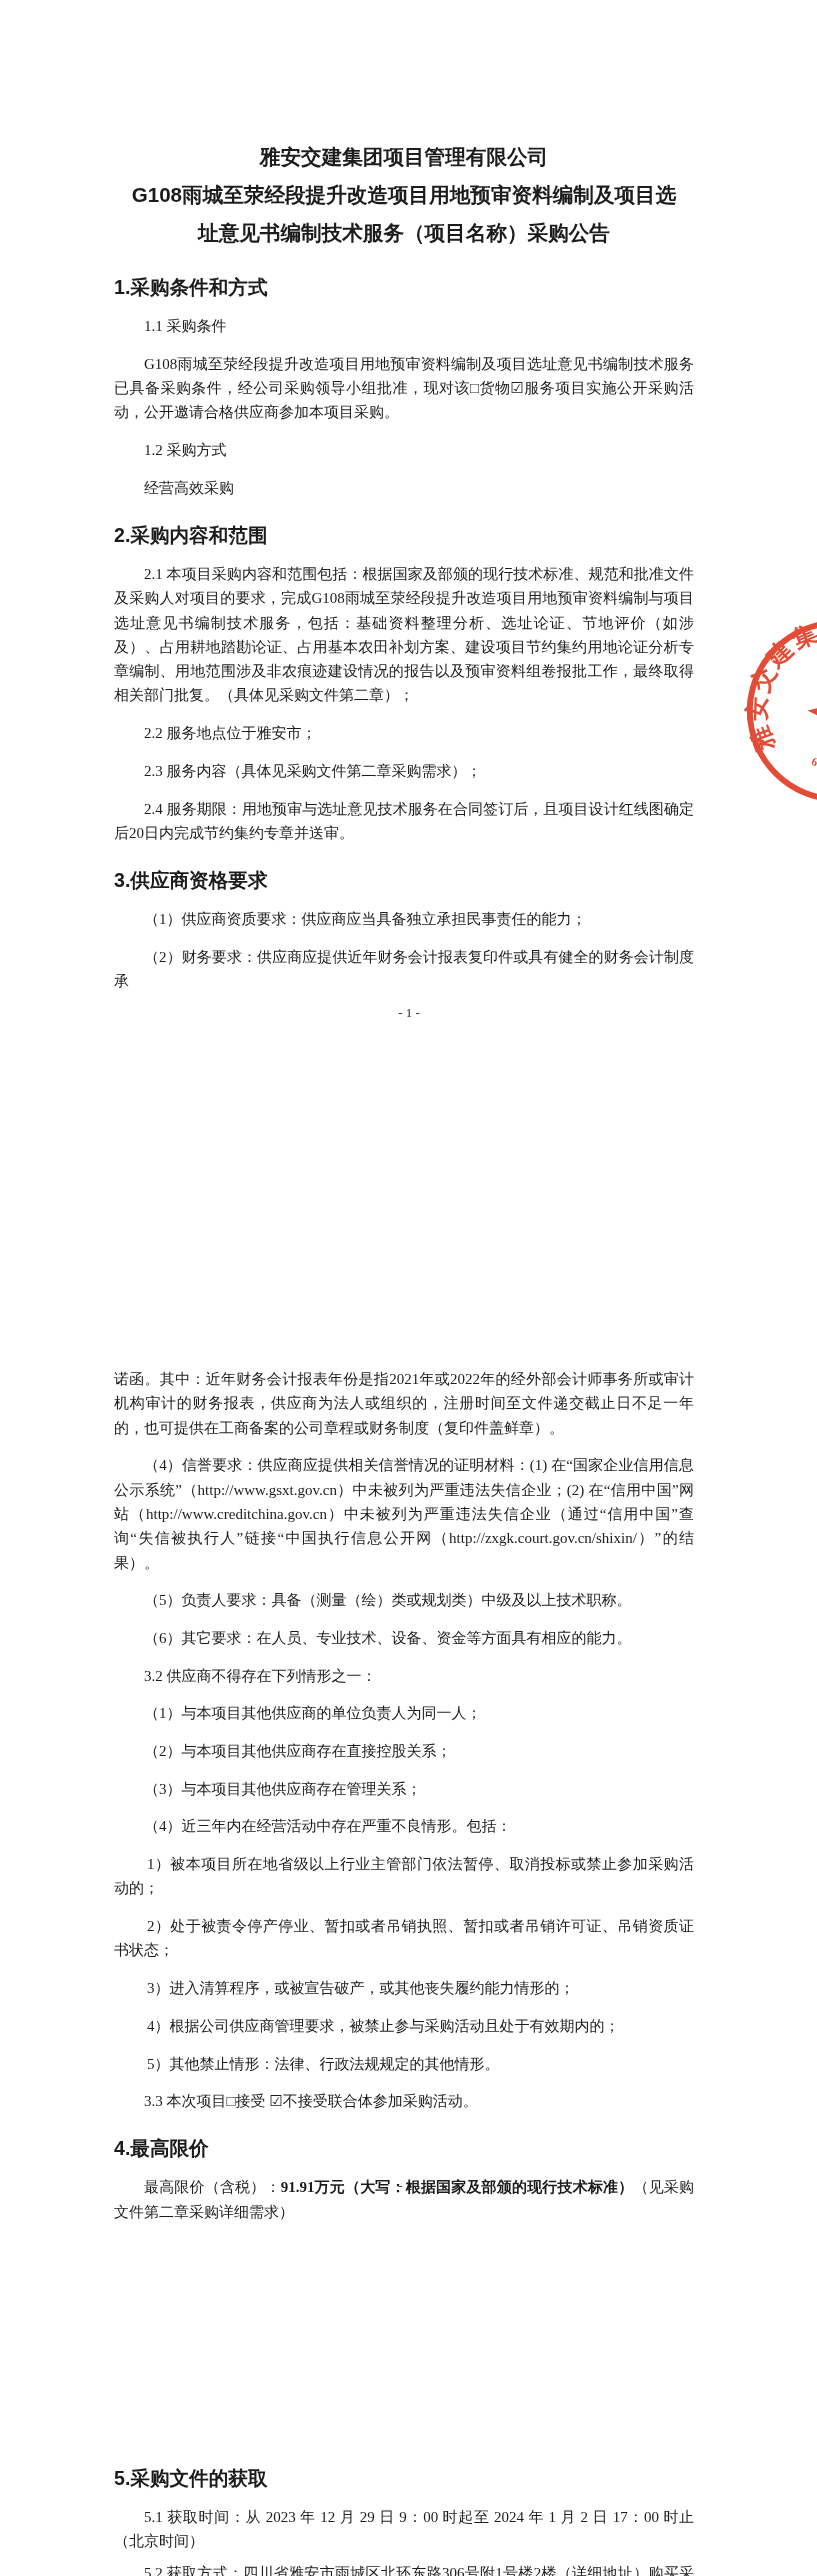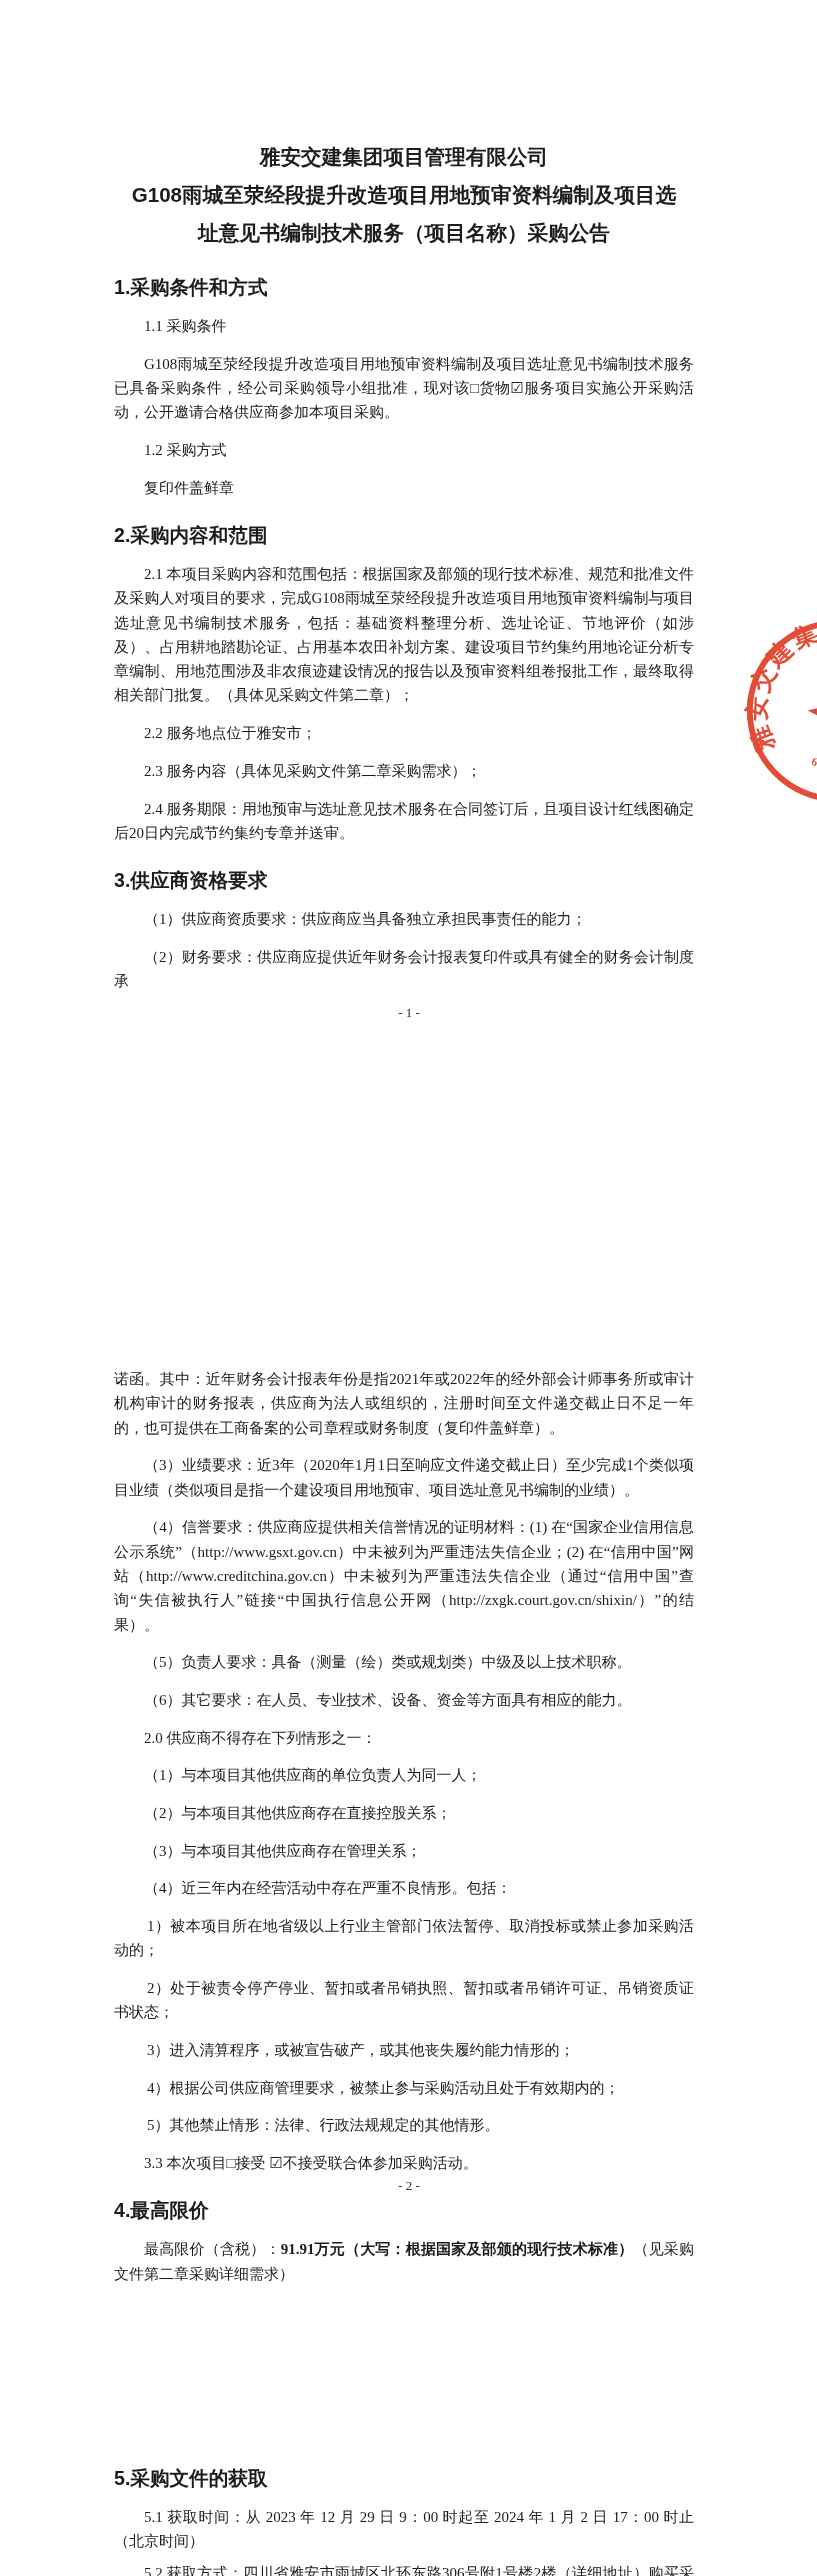--- a/index.html
+++ b/index.html
@@ -30,37 +30,36 @@
 <div id="doc-root">
 
   <section id="pg0" class="page-content">
       <div class="blk title"><span>雅安交建集团项目管理有限公司</span></div>
       <div class="blk title"><span class="u">G108雨城至荥经段提升改造项目用地预审资料编制及项目选</span></div>
       <div class="blk title"><span class="u">址意见书编制技术服务（项目名称）采购公告</span></div>
       <div class="blk h1"><span>1.采购条件和方式</span></div>
       <div class="blk sub"><span>1.1 采购条件</span></div>
       <div class="blk para"><span class="u">G108雨城至荥经段提升改造项目用地预审资料编制及项目选址意见书编制技术服务</span><span>已具备采购条件，经公司</span><span class="u">采购领导小组</span><span>批准，现对该□货物☑服务项目实施公开采购活动，公开邀请合格供应商参加本项目采购。</span></div>
       <div class="blk sub"><span>1.2 采购方式</span></div>
-      <div class="blk sub"><span>复印件盖鲜章</span></div>
+      <div class="blk sub"><span>经营高效采购</span></div>
       <div class="blk h1"><span>2.采购内容和范围</span></div>
       <div class="blk para"><span>2.1 本项目采购内容和范围包括：</span><span class="u">根据国家及部颁的现行技术标准、规范和批准文件及采购人对项目的要求，完成G108雨城至荥经段提升改造项目用地预审资料编制与项目选址意见书编制技术服务，包括：基础资料整理分析、选址论证、节地评价（如涉及）、占用耕地踏勘论证、占用基本农田补划方案、建设项目节约集约用地论证分析专章编制、用地范围涉及非农痕迹建设情况的报告以及预审资料组卷报批工作，最终取得相关部门批复。（具体见采购文件第二章）；</span></div>
       <div class="blk sub"><span>2.2 服务地点位于</span><span class="u">雅安市</span><span>；</span></div>
       <div class="blk sub"><span>2.3 服务内容（具体见采购文件第二章采购需求）；</span></div>
       <div class="blk para"><span>2.4 服务期限：</span><span class="u">用地预审与选址意见技术服务在合同签订后，且项目设计红线图确定后20日内完成节约集约专章并送审。</span></div>
       <div class="blk h1"><span>3.供应商资格要求</span></div>
       <div class="blk item"><span>（1）供应商资质要求：</span><span class="u">供应商应当具备独立承担民事责任的能力；</span></div>
       <div class="blk item"><span>（2）财务要求：</span><span class="u">供应商应提供近年财务会计报表复印件或具有健全的财务会计制度承</span></div>
     </section>
   <section id="pg1" class="page-content">
       <div class="blk para noind"><span class="u">诺函。其中：近年财务会计报表年份是指2021年或2022年的经外部会计师事务所或审计机构审计的财务报表，供应商为法人或组织的，注册时间至文件递交截止日不足一年的，也可提供在工商备案的公司章程或财务制度（复印件盖鲜章）。</span></div>
-      <div class="blk item"><span>（3）业绩要求：</span><span class="u">近3年（2020年1月1日至响应文件递交截止日）至少完成1个类似项目业绩（类似项目是指一个建设项目用地预审、项目选址意见书编制的业绩）。</span></div>
       <div class="blk item"><span>（4）信誉要求：</span><span class="u">供应商应提供相关信誉情况的证明材料：(1) 在“国家企业信用信息公示系统”（http://www.gsxt.gov.cn）中未被列为严重违法失信企业；(2) 在“信用中国”网站（http://www.creditchina.gov.cn）中未被列为严重违法失信企业（通过“信用中国”查询“失信被执行人”链接“中国执行信息公开网（http://zxgk.court.gov.cn/shixin/）”的结果）。</span></div>
       <div class="blk item"><span>（5）负责人要求：</span><span class="u">具备（测量（绘）类或规划类）中级及以上技术职称。</span></div>
       <div class="blk item"><span>（6）其它要求：</span><span class="u">在人员、专业技术、设备、资金等方面具有相应的能力。</span></div>
-      <div class="blk sub"><span>2.0 供应商不得存在下列情形之一：</span></div>
+      <div class="blk sub"><span>3.2 供应商不得存在下列情形之一：</span></div>
       <div class="blk item"><span>（1）与本项目其他供应商的单位负责人为同一人；</span></div>
       <div class="blk item"><span>（2）与本项目其他供应商存在直接控股关系；</span></div>
       <div class="blk item"><span>（3）与本项目其他供应商存在管理关系；</span></div>
       <div class="blk item"><span>（4）近三年内在经营活动中存在严重不良情形。包括：</span></div>
       <div class="blk item2"><span>1）被本项目所在地省级以上行业主管部门依法暂停、取消投标或禁止参加采购活动的；</span></div>
       <div class="blk item2"><span>2）处于被责令停产停业、暂扣或者吊销执照、暂扣或者吊销许可证、吊销资质证书状态；</span></div>
       <div class="blk item2"><span>3）进入清算程序，或被宣告破产，或其他丧失履约能力情形的；</span></div>
       <div class="blk item2"><span>4）根据公司供应商管理要求，被禁止参与采购活动且处于有效期内的；</span></div>
       <div class="blk item2"><span>5）其他禁止情形：</span><span class="u">法律、行政法规规定的其他情形。</span></div>
       <div class="blk sub"><span>3.3 本次项目□接受 ☑不接受联合体参加采购活动。</span></div>

